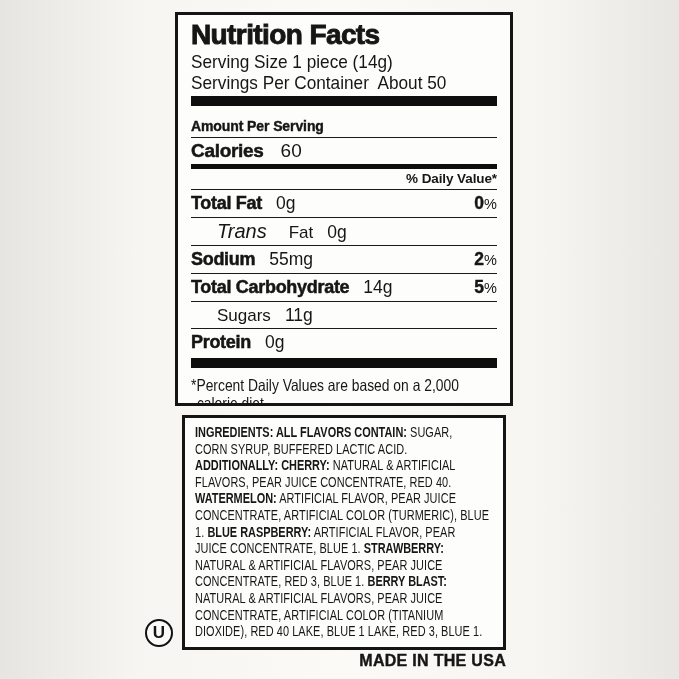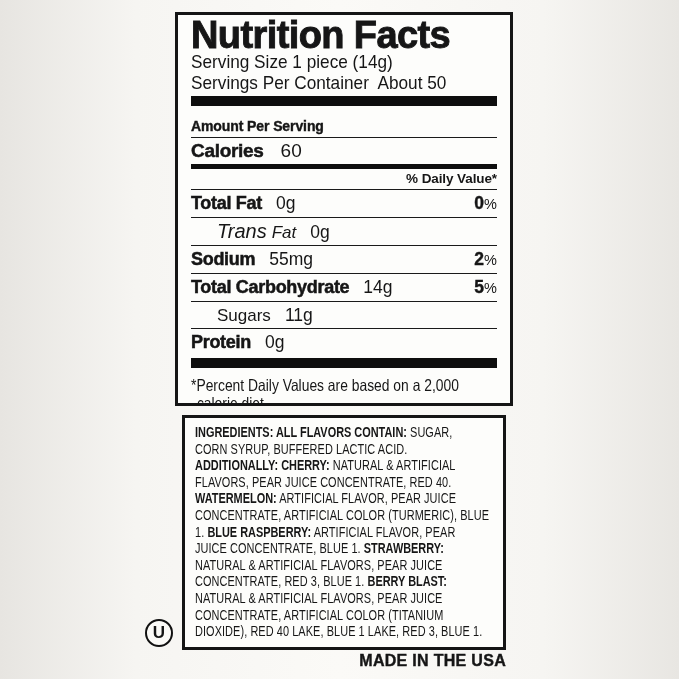--- a/index.html
+++ b/index.html
@@ -9,21 +9,21 @@
     color:#161616;
     background:linear-gradient(90deg,#e7e5e1 0%,#f6f5f2 20%,#fbfaf7 50%,#f6f5f2 80%,#e8e6e2 100%);
   }
   .panel{
     position:absolute;box-sizing:border-box;background:#fdfdfb;
     border:3px solid #151515;
   }
   
   #nfp{left:175px;top:12px;width:338px;height:394px;padding:2px 13px 6px 13px;overflow:hidden;}
   .title{
-    font-size:38px;line-height:34px;font-weight:700;letter-spacing:-0.6px;
+    font-size:28px;line-height:34px;font-weight:700;letter-spacing:-0.6px;
     -webkit-text-stroke:0.9px #161616;white-space:nowrap;margin-top:1px;
   }
   .serv{
     font-size:18.5px;line-height:20.5px;white-space:pre;
     transform:scaleX(0.93);transform-origin:left center;
   }
   .bar{background:#0e0e0e;}
   .bar.thick{height:10px;margin-top:3px;}
   .bar.mid{height:5px;margin-top:1px;}
   .aps{
@@ -41,21 +41,21 @@
   .nrow{
     display:flex;justify-content:space-between;align-items:baseline;
     line-height:23px;padding:2px 0 1px;border-bottom:1.5px solid #1a1a1a;
   }
   .nrow.last{border-bottom:none;}
   .nrow .nleft{display:flex;align-items:baseline;}
   .nrow .lbl{font-size:18px;}
   .nrow .lbl.heavy{font-size:18px;}
   .nrow .lbl.italic{font-style:italic;font-size:20px;}
   .nrow .lbl.plain{font-size:17px;}
-  .nrow .l2{font-size:17px;margin-left:5px;font-style:italic;}
+  .nrow .l2{font-size:17px;margin-left:22px;}
   .nrow.indent{padding-left:26px;}
   .amount{font-size:17.5px;margin-left:14px;}
   .dv b{font-size:17.5px;-webkit-text-stroke:0.4px #161616;}
   .dv .pct{font-size:14.5px;}
   .footnote{margin-top:8px;font-size:16.5px;line-height:18px;}
   .footnote div{transform:scaleX(0.84);transform-origin:left center;white-space:nowrap;}
   .footnote .fl2{padding-left:7px;}
   
   #ing{left:182px;top:415px;width:324px;height:235px;padding:6px 6px 4px 10px;overflow:hidden;}
   .iline{

